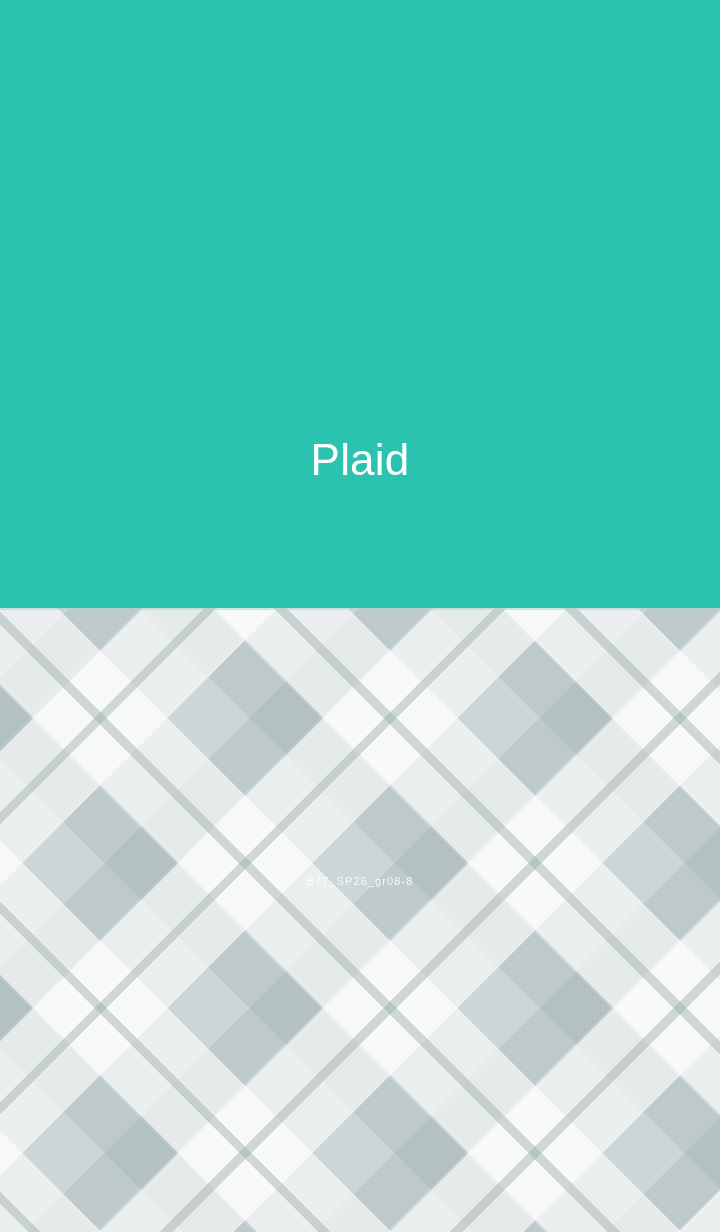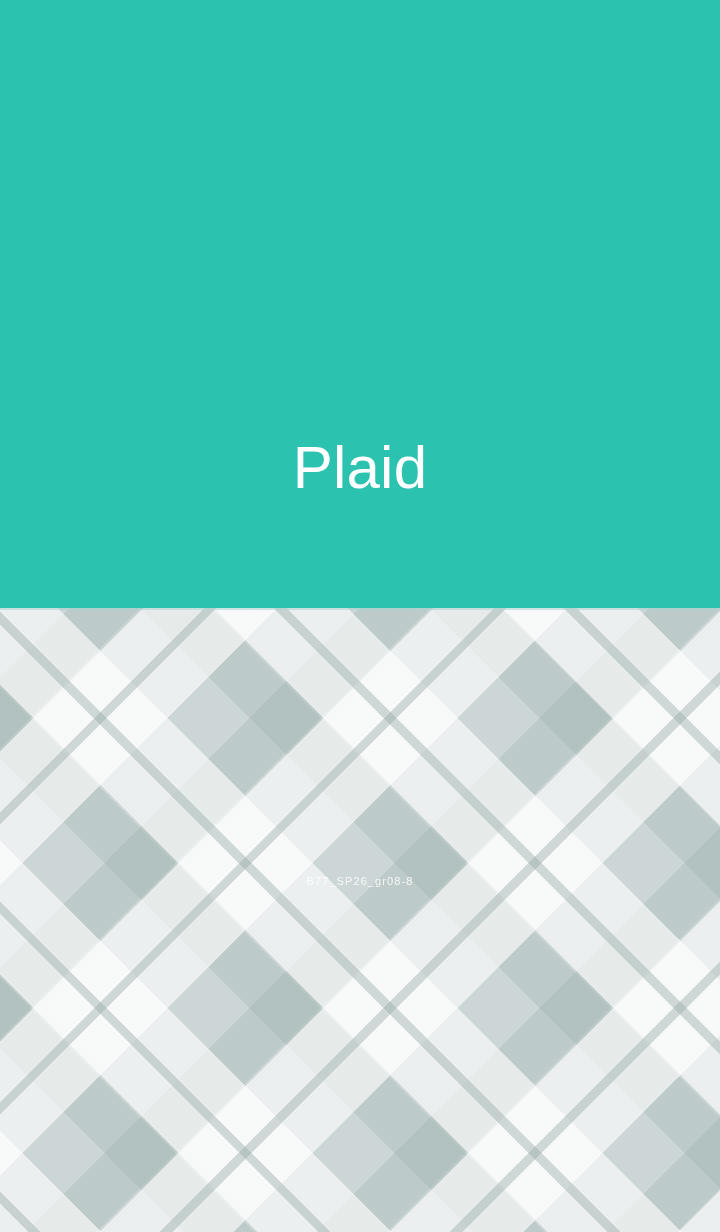--- a/index.html
+++ b/index.html
@@ -44,21 +44,21 @@
     font-size:60px;
     font-weight:400;
     line-height:1.0;
     color:#ffffff;
     letter-spacing:0.5px;
   }
 
   #title-sub {
     display:block;
     font-family:"Liberation Sans", sans-serif;
-    font-size:60px;
+    font-size:44px;
     font-weight:400;
     line-height:1.0;
     color:#ffffff;
     margin-top:33px;
     letter-spacing:0.2px;
   }
 
   
   #plaid {
     position:absolute;

